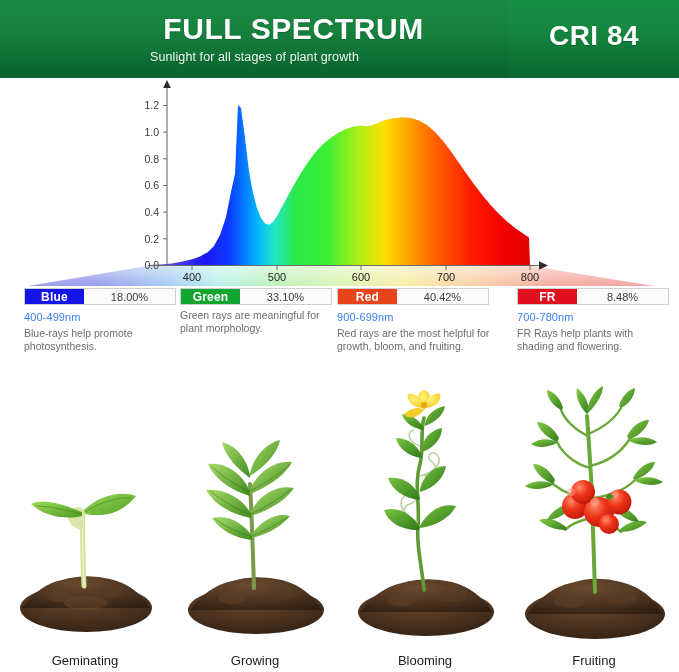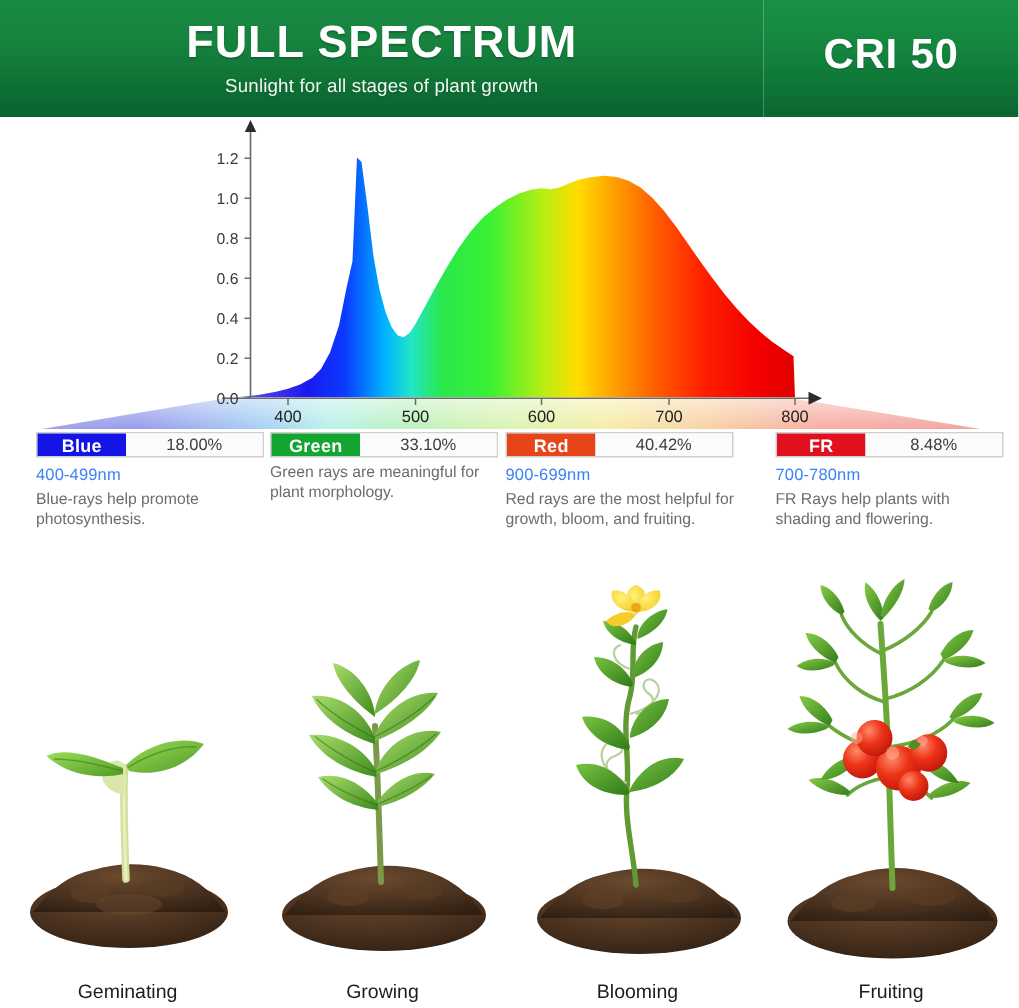--- a/index.html
+++ b/index.html
@@ -18,20 +18,21 @@
     background:linear-gradient(180deg,#1a8a43 0%,#16823e 38%,#0e7135 72%,#0a6130 100%);
   }
   .hdr-right{
     position:absolute;left:509px;top:0;width:170px;height:78px;
     background:linear-gradient(180deg,#189045 0%,#158740 38%,#0f7637 72%,#0b6531 100%);
   }
   .hdr-title{
     position:absolute;left:0;top:12px;width:509px;text-align:center;
     color:#ffffff;font-size:30px;font-weight:bold;letter-spacing:.6px;
     text-shadow:0 1px 1px rgba(0,0,0,.18);
+    padding-left:39px;
   }
   .hdr-sub{
     position:absolute;left:0;top:50px;width:509px;text-align:center;
     color:#f2f7f2;font-size:12.5px;letter-spacing:.1px;
     text-shadow:0 1px 1px rgba(0,0,0,.15);
   }
   .hdr-cri{
     position:absolute;left:509px;top:20px;width:170px;text-align:center;
     color:#ffffff;font-size:28px;font-weight:bold;letter-spacing:.5px;
     text-shadow:0 1px 1px rgba(0,0,0,.18);
@@ -70,21 +71,21 @@
 </head>
 <body>
 
 <div class="page">
 
   <div class="header">
     <div class="hdr-left"></div>
     <div class="hdr-right"></div>
     <div class="hdr-title">FULL SPECTRUM</div>
     <div class="hdr-sub">Sunlight for all stages of plant growth</div>
-    <div class="hdr-cri">CRI 50</div>
+    <div class="hdr-cri">CRI 84</div>
   </div>
 
   <div class="chart-area">
     <svg class="chart-svg" width="679" height="208" viewBox="0 0 679 208">
       <defs>
 
         <linearGradient id="specGrad" x1="0" y1="0" x2="1" y2="0">
           <stop offset="0.000" stop-color="#6f6fe0"></stop>
           <stop offset="0.070" stop-color="#4a3fe8"></stop>
           <stop offset="0.150" stop-color="#1b18f0"></stop>

